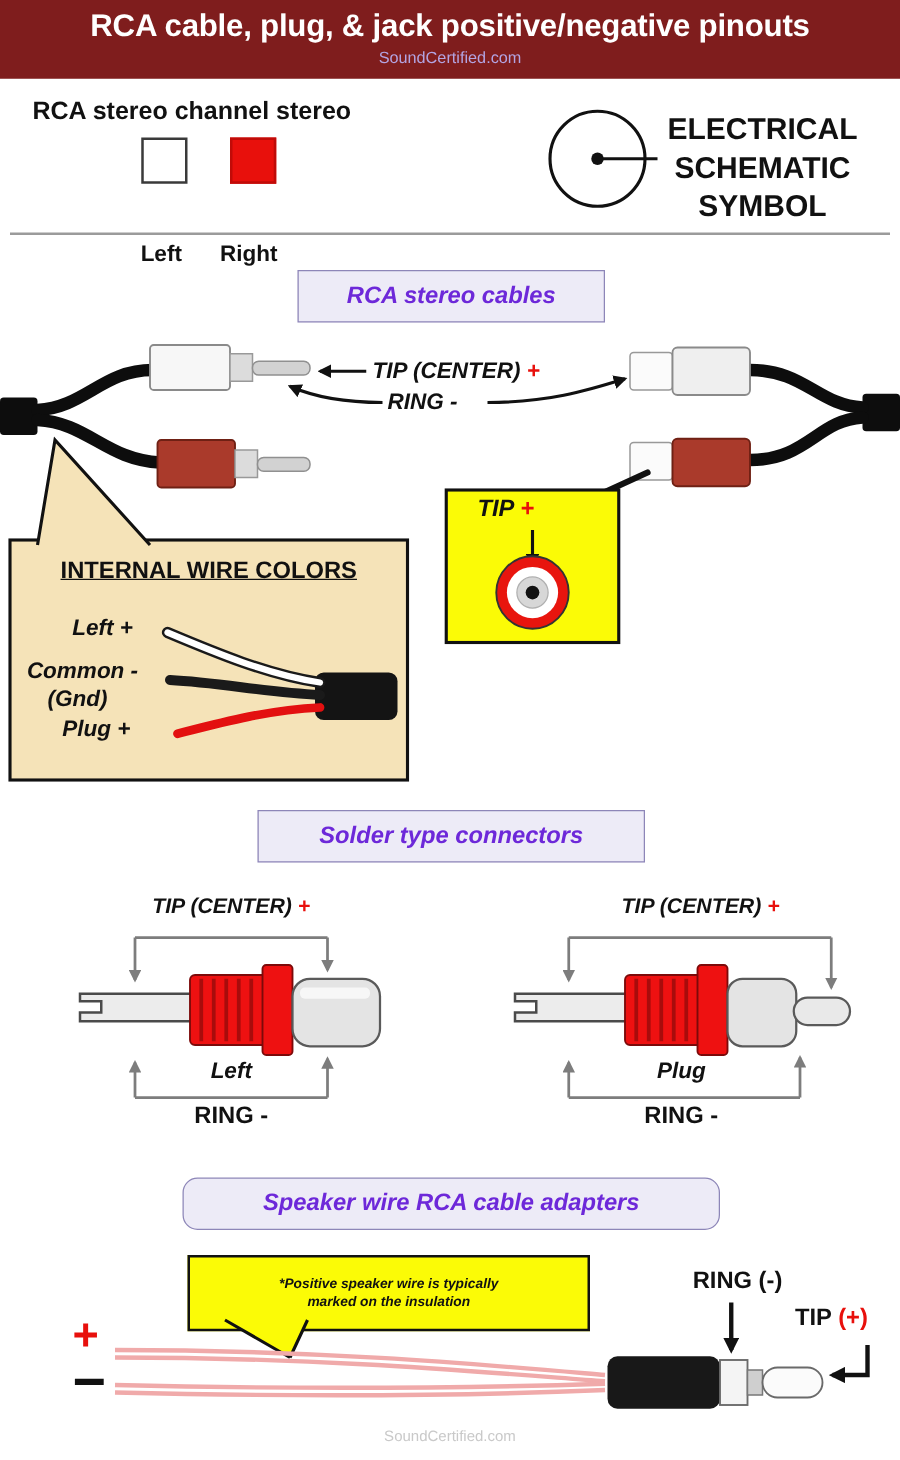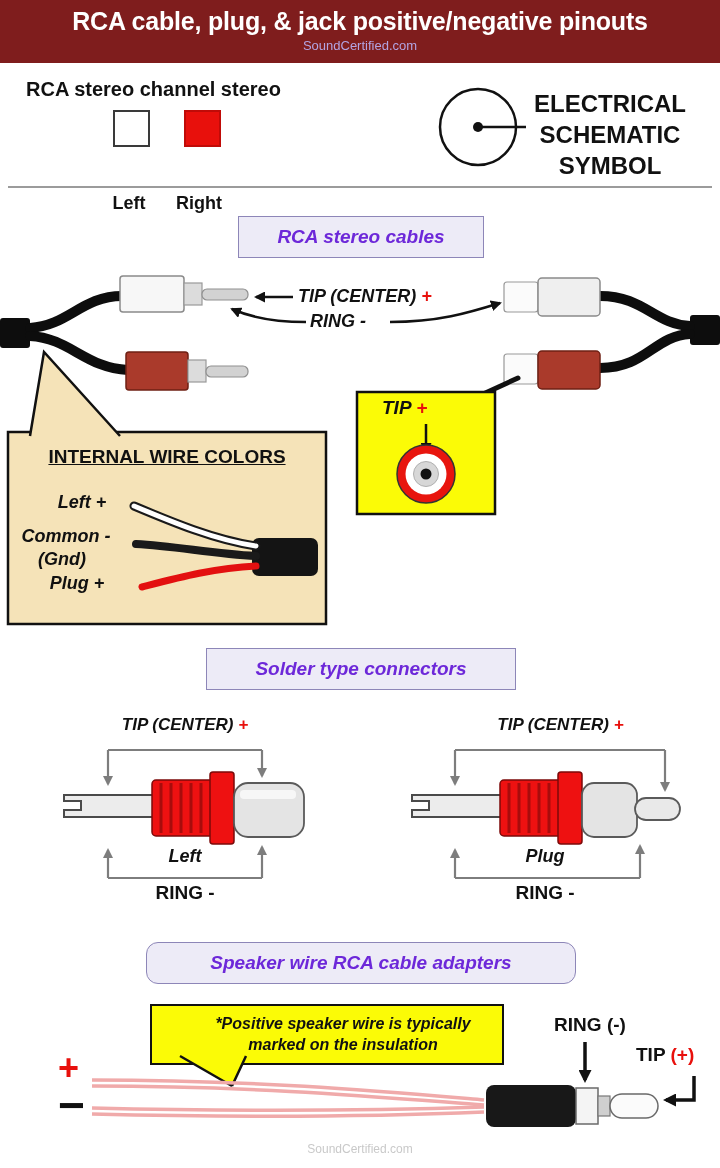--- a/index.html
+++ b/index.html
@@ -41,21 +41,21 @@
   .st1{left:95px;width:180px;}
   .st2{left:468px;width:185px;}
   .conn-name{position:absolute;top:846px;width:100px;font-size:18px;font-weight:700;font-style:italic;text-align:center;}
   .cn1{left:135px;}
   .cn2{left:495px;}
   .ring-lbl{position:absolute;top:882px;width:120px;font-size:19px;font-weight:800;text-align:center;}
   .rl1{left:125px;}
   .rl2{left:485px;}
   .note-box{position:absolute;left:150px;top:1004px;width:318px;height:57px;background:#fbfb06;
             border:2.5px solid #111;display:flex;flex-direction:column;align-items:center;justify-content:center;
-            font-size:16px;font-weight:800;font-style:italic;line-height:1.3;text-align:center;padding-left:32px;}
+            font-size:11px;font-weight:800;font-style:italic;line-height:1.3;text-align:center;}
   .plus-sign{position:absolute;left:58px;top:1050px;font-size:36px;font-weight:900;color:#e8100c;line-height:1;}
   .minus-sign{position:absolute;left:58px;top:1082px;font-size:46px;font-weight:900;color:#111;line-height:1;}
   .ring2-lbl{position:absolute;left:535px;top:1014px;width:110px;font-size:19px;font-weight:800;text-align:center;white-space:nowrap;}
   .tip2-lbl{position:absolute;left:636px;top:1044px;font-size:19px;font-weight:800;white-space:nowrap;}
   .footer{position:absolute;left:0;top:1142px;width:720px;text-align:center;font-size:12px;color:#c9c9c9;}
 </style>
 </head>
 <body>
 
 <div class="page">

